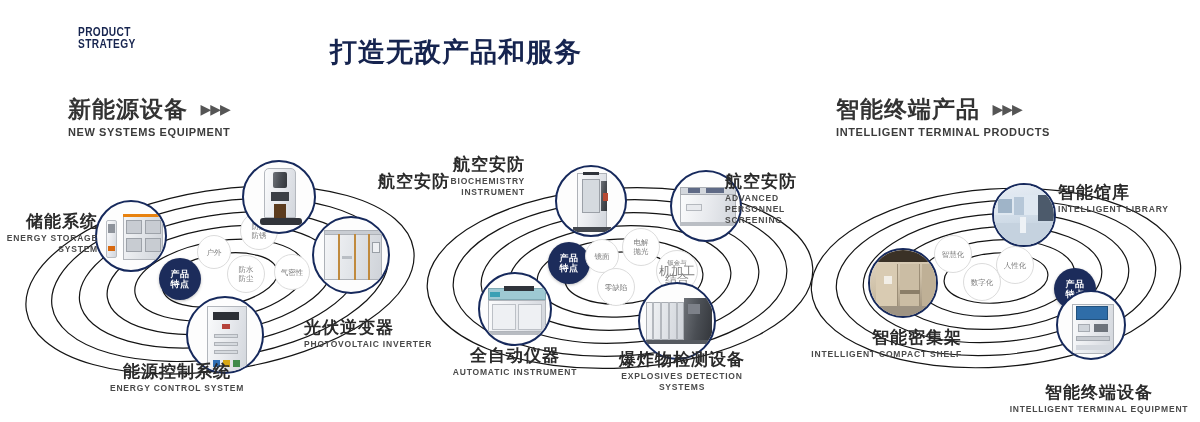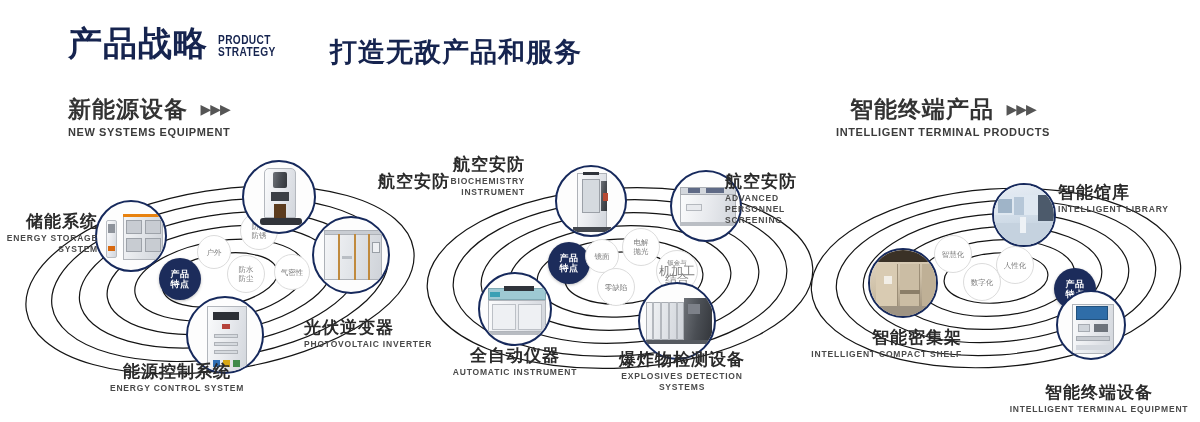--- a/index.html
+++ b/index.html
@@ -114,36 +114,35 @@
   .shade{background:linear-gradient(100deg,#f4f5f7 0%,#e3e6ea 45%,#cfd3d9 100%);}
   .shade2{background:linear-gradient(100deg,#fafbfc 0%,#e8eaee 50%,#d2d6dc 100%);}
   .dark{background:linear-gradient(100deg,#6e7278 0%,#4a4e54 50%,#33363b 100%);}
 </style>
 </head>
 <body>
 
 <div class="page">
 
   <div class="header">
-    <div class="h-cn">产品战略</div>
     <div class="h-en">
       <div>PRODUCT</div>
       <div>STRATEGY</div>
     </div>
   </div>
   <div class="h-slogan">打造无敌产品和服务</div>
 
   <div class="sec-title" style="left:68px;top:96px;">
     <span class="sec-cn">新能源设备</span>
     <span class="sec-arrows">▶▶▶</span>
     <div class="sec-en">NEW SYSTEMS EQUIPMENT</div>
   </div>
 
 
-  <div class="sec-title" style="left:836px;top:96px;text-align:center;">
+  <div class="sec-title" style="left:836px;top:96px;">
     <span class="sec-cn">智能终端产品</span>
     <span class="sec-arrows">▶▶▶</span>
     <div class="sec-en">INTELLIGENT TERMINAL PRODUCTS</div>
   </div>
 
   <div class="cluster" id="c1" style="left:20px;width:400px;">
 
     <svg class="orbits" width="400" height="260" viewBox="0 0 400 260">
       <g fill="none" stroke="#141414" stroke-width="1.2" transform="rotate(-9 200 130)">
         <ellipse cx="200" cy="130" rx="58" ry="26"></ellipse>

